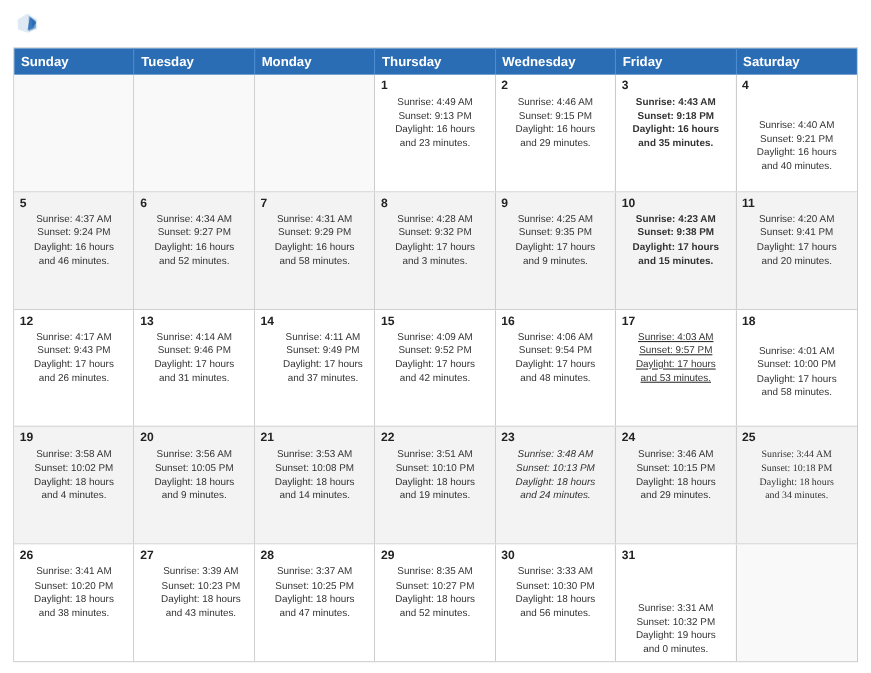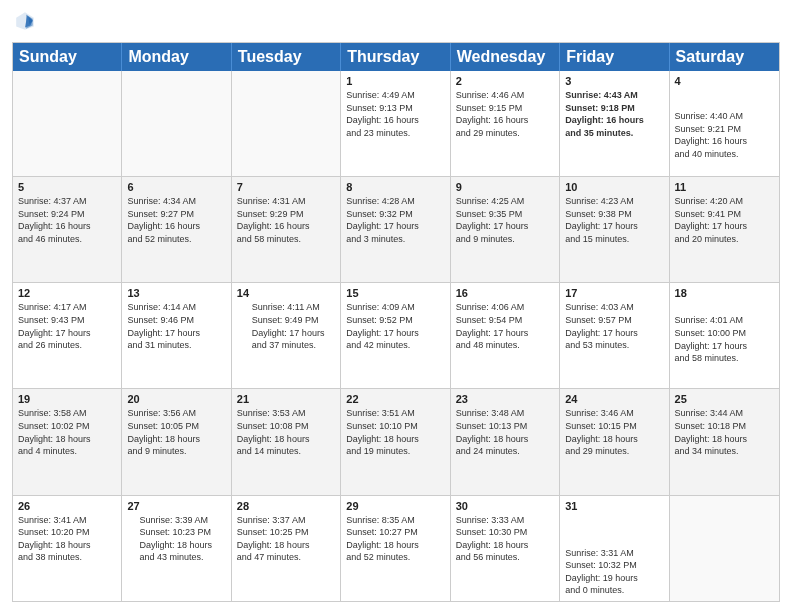--- a/index.html
+++ b/index.html
@@ -61,21 +61,21 @@
       flex-direction: column;
       border: 1px solid #ccc;
     }
     .cal-header {
       display: grid;
       grid-template-columns: repeat(7, 1fr);
       background: #2a6db5;
     }
     .cal-header-cell {
       color: #fff;
-      font-size: 16px;
+      font-size: 12px;
       font-weight: bold;
       padding: 5px 6px;
       text-align: left;
       border-right: 1px solid #4a8dd5;
     }
     .cal-header-cell:last-child { border-right: none; }
     .cal-body {
       display: flex;
       flex-direction: column;
       flex: 1;
@@ -102,20 +102,21 @@
     .day-num {
       font-size: 11px;
       font-weight: bold;
       color: #222;
       margin-bottom: 2px;
     }
     .day-info {
       font-size: 9px;
       color: #333;
       line-height: 1.4;
+      text-align: center;
     }
   </style>
 </head>
 <body>
 
 <div class="page">
   <div class="header">
     <div class="logo">
       <div>
         <svg class="logo-icon" viewBox="0 0 40 40">
@@ -136,22 +137,22 @@
     </div>
     <div class="title-block">
       <div class="main-title"></div>
       <div class="subtitle"></div>
     </div>
   </div>
 
   <div class="calendar">
     <div class="cal-header">
     <div class="cal-header-cell">Sunday</div>
+        <div class="cal-header-cell">Tuesday</div>
         <div class="cal-header-cell">Monday</div>
-        <div class="cal-header-cell">Tuesday</div>
         <div class="cal-header-cell">Thursday</div>
         <div class="cal-header-cell">Wednesday</div>
         <div class="cal-header-cell">Friday</div>
         <div class="cal-header-cell">Saturday</div>
       </div>
     <div class="cal-body">
     <div class="cal-row">
           <div class="cal-cell empty"></div>
           <div class="cal-cell empty"></div>
           <div class="cal-cell empty"></div>
@@ -215,21 +216,21 @@
           </div>
           <div class="cal-cell alt-row">
             <div class="day-num">9</div>
             <div class="day-info" style="white-space: pre-line;">Sunrise: 4:25 AM
 Sunset: 9:35 PM
 Daylight: 17 hours
 and 9 minutes.</div>
           </div>
           <div class="cal-cell alt-row">
             <div class="day-num">10</div>
-            <div class="day-info" style="white-space: pre-line;">Sunrise: 4:23 AM
+            <div class="day-info" style="white-space: pre-line; font-weight: bold;">Sunrise: 4:23 AM
 Sunset: 9:38 PM
 Daylight: 17 hours
 and 15 minutes.</div>
           </div>
           <div class="cal-cell alt-row">
             <div class="day-num">11</div>
             <div class="day-info" style="white-space: pre-line;">Sunrise: 4:20 AM
 Sunset: 9:41 PM
 Daylight: 17 hours
 and 20 minutes.</div>
@@ -266,21 +267,21 @@
           </div>
           <div class="cal-cell">
             <div class="day-num">16</div>
             <div class="day-info" style="white-space: pre-line;">Sunrise: 4:06 AM
 Sunset: 9:54 PM
 Daylight: 17 hours
 and 48 minutes.</div>
           </div>
           <div class="cal-cell">
             <div class="day-num">17</div>
-            <div class="day-info" style="white-space: pre-line;">Sunrise: 4:03 AM
+            <div class="day-info" style="white-space: pre-line; text-decoration: underline;">Sunrise: 4:03 AM
 Sunset: 9:57 PM
 Daylight: 17 hours
 and 53 minutes.</div>
           </div>
           <div class="cal-cell">
             <div class="day-num">18</div>
             <div class="day-info" style="white-space: pre-line; margin-top: 15px;">Sunrise: 4:01 AM
 Sunset: 10:00 PM
 Daylight: 17 hours
 and 58 minutes.</div>
@@ -310,35 +311,35 @@
           </div>
           <div class="cal-cell alt-row">
             <div class="day-num">22</div>
             <div class="day-info" style="white-space: pre-line;">Sunrise: 3:51 AM
 Sunset: 10:10 PM
 Daylight: 18 hours
 and 19 minutes.</div>
           </div>
           <div class="cal-cell alt-row">
             <div class="day-num">23</div>
-            <div class="day-info" style="white-space: pre-line;">Sunrise: 3:48 AM
+            <div class="day-info" style="white-space: pre-line; font-style: italic;">Sunrise: 3:48 AM
 Sunset: 10:13 PM
 Daylight: 18 hours
 and 24 minutes.</div>
           </div>
           <div class="cal-cell alt-row">
             <div class="day-num">24</div>
             <div class="day-info" style="white-space: pre-line;">Sunrise: 3:46 AM
 Sunset: 10:15 PM
 Daylight: 18 hours
 and 29 minutes.</div>
           </div>
           <div class="cal-cell alt-row">
             <div class="day-num">25</div>
-            <div class="day-info" style="white-space: pre-line;">Sunrise: 3:44 AM
+            <div class="day-info" style="white-space: pre-line; font-family: Liberation Serif, serif;">Sunrise: 3:44 AM
 Sunset: 10:18 PM
 Daylight: 18 hours
 and 34 minutes.</div>
           </div>
         </div>
         <div class="cal-row">
           <div class="cal-cell">
             <div class="day-num">26</div>
             <div class="day-info" style="white-space: pre-line;">Sunrise: 3:41 AM
 Sunset: 10:20 PM

